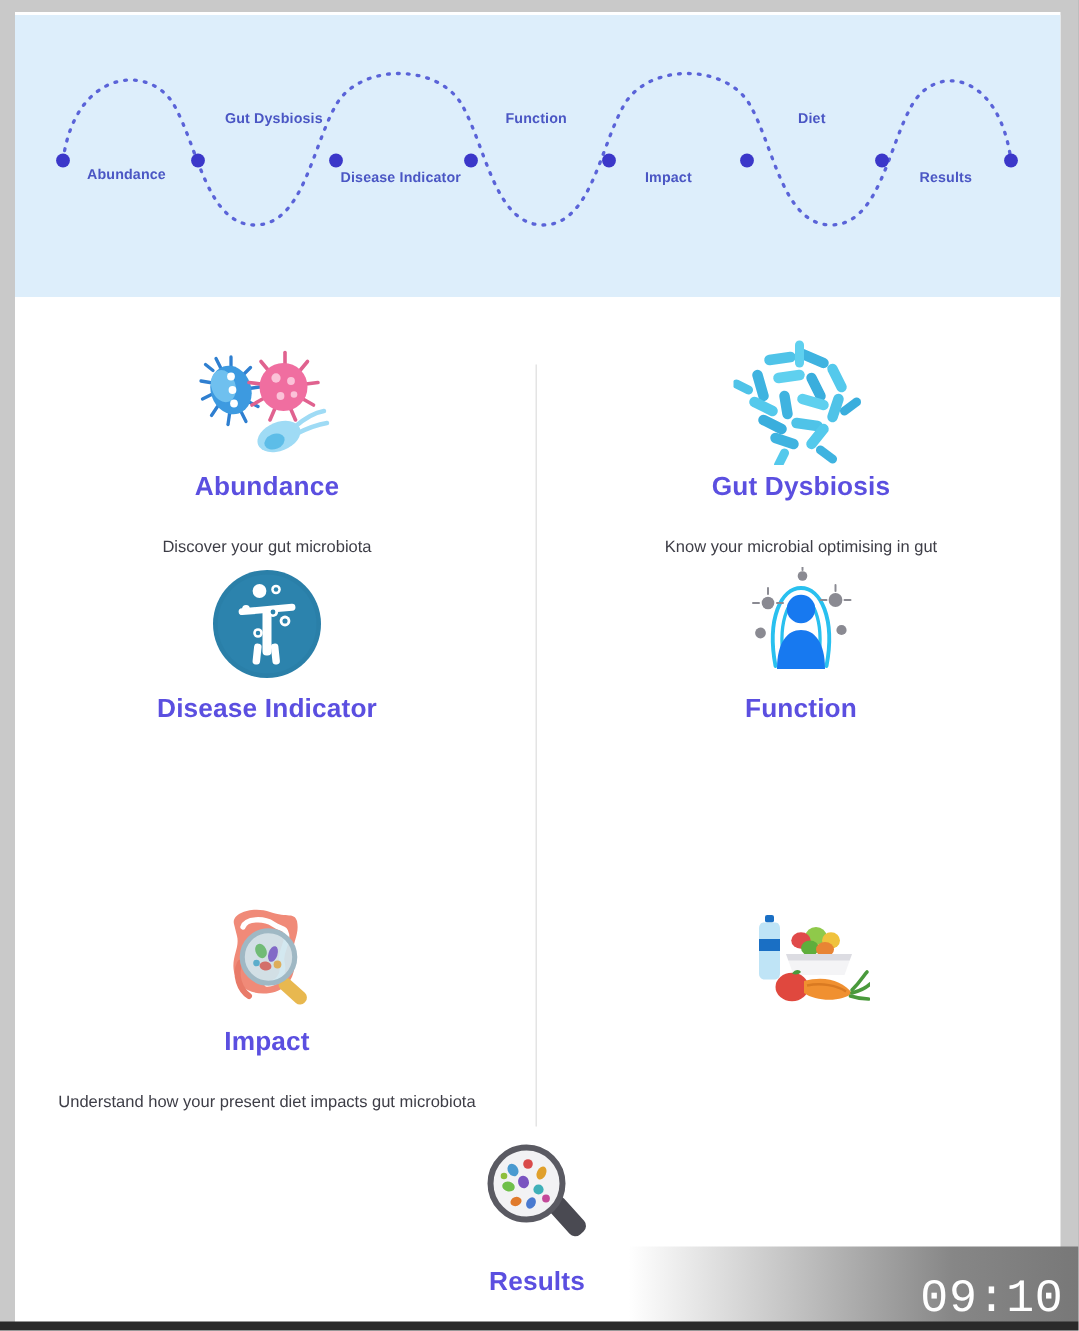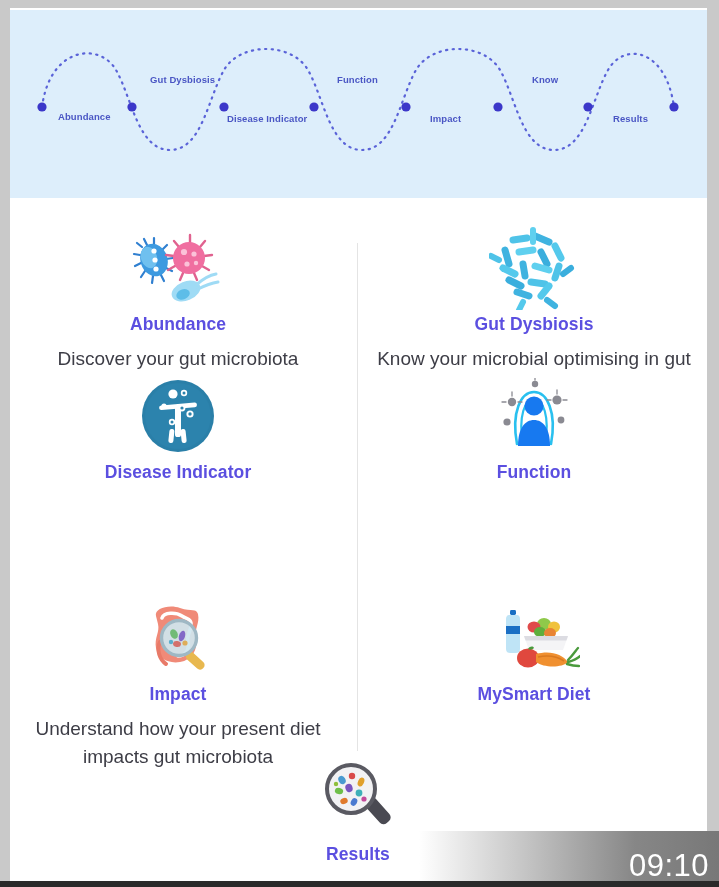--- a/index.html
+++ b/index.html
@@ -85,24 +85,24 @@
   }
   .card-icon svg { display: block; }
   .card-title {
     font-size: 17.5px;
     font-weight: bold;
     color: #5b4fe0;
     margin-top: 4px;
     letter-spacing: 0.1px;
   }
   .card-desc {
-    font-size: 19px;
+    font-size: 11px;
     color: #3d3d46;
     line-height: 1.48;
-    margin-top: 10px;
+    margin-top: 22px;
   }
   
   #card-abundance      { left: 8px;   top: 28px;  }
   #card-dysbiosis      { left: 364px; top: 28px;  }
   #card-disease        { left: 8px;   top: 176px; }
   #card-function       { left: 364px; top: 176px; }
   #card-impact         { left: 8px;   top: 398px; }
   #card-diet           { left: 364px; top: 398px; }
   #card-results        { left: 188px; top: 558px; width: 320px; }
 
@@ -115,21 +115,21 @@
     height: 56px;
     background: linear-gradient(to right, rgba(160,160,160,0) 0%, rgba(150,150,150,0.55) 35%, rgba(128,128,128,0.95) 72%, rgba(120,120,120,1) 100%);
     pointer-events: none;
   }
   #time-text {
     position: absolute;
     right: 10px;
     bottom: 3px;
     font-size: 31px;
     color: #ffffff;
-    font-family: Liberation Sans, sans-serif;
+    font-family: Liberation Mono, monospace;
     letter-spacing: 0.5px;
   }
   #bottom-bar {
     position: absolute;
     left: 0;
     bottom: 0;
     width: 719px;
     height: 6px;
     background: #2a2a2a;
   }
@@ -162,21 +162,21 @@
           <circle cx="488" cy="97" r="4.6"></circle>
           <circle cx="578" cy="97" r="4.6"></circle>
           <circle cx="664" cy="97" r="4.6"></circle>
         </g>
       </svg>
       <span class="wave-label" style="left:48px;  top:101px;">Abundance</span>
       <span class="wave-label" style="left:140px; top:64px;">Gut Dysbiosis</span>
       <span class="wave-label" style="left:217px; top:103px;">Disease Indicator</span>
       <span class="wave-label" style="left:327px; top:64px;">Function</span>
       <span class="wave-label" style="left:420px; top:103px;">Impact</span>
-      <span class="wave-label" style="left:522px; top:64px;">Know</span>
+      <span class="wave-label" style="left:522px; top:64px;">Diet</span>
       <span class="wave-label" style="left:603px; top:103px;">Results</span>
     </div>
 
     <div id="cards">
       <div id="divider"></div>
 
       <div class="card" id="card-abundance">
         <div class="card-icon">
           <svg width="96" height="78" viewBox="0 0 96 78">
             <g stroke="#2f7fd0" stroke-width="2.2" stroke-linecap="round">
@@ -351,21 +351,20 @@
             <path d="M40 49 c 2 -3 5 -3 6 -1 c -2 2 -4 2 -6 1 Z" fill="#4a9a3c"></path>
             <path d="M48 54 C 62 50, 74 54, 80 62 C 74 68, 56 68, 48 62 Z" fill="#f09030"></path>
             <path d="M50 57 C 60 55, 70 57, 76 61" fill="none" stroke="#d97a22" stroke-width="1.6"></path>
             <g stroke="#4a9a3c" stroke-width="2.4" fill="none" stroke-linecap="round">
               <path d="M80 60 C 86 54, 88 50, 90 48"></path>
               <path d="M80 62 C 87 60, 90 58, 92 56"></path>
               <path d="M79 64 C 85 66, 88 66, 91 66"></path>
             </g>
           </svg>
         </div>
-        <div class="card-title">MySmart Diet</div>
       </div>
 
       <div class="card" id="card-results">
         <div class="card-icon">
           <svg width="74" height="76" viewBox="0 0 74 76">
             <rect x="42" y="44" width="13" height="30" rx="5" fill="#4a4a52" transform="rotate(-42 42 44)"></rect>
             <circle cx="30" cy="29" r="24" fill="#f2f2f4"></circle>
             <g>
               <ellipse cx="21" cy="20" rx="3.4" ry="4.4" fill="#4a9ad0" transform="rotate(-30 21 20)"></ellipse>
               <circle cx="31" cy="16" r="3.2" fill="#d94a4a"></circle>

